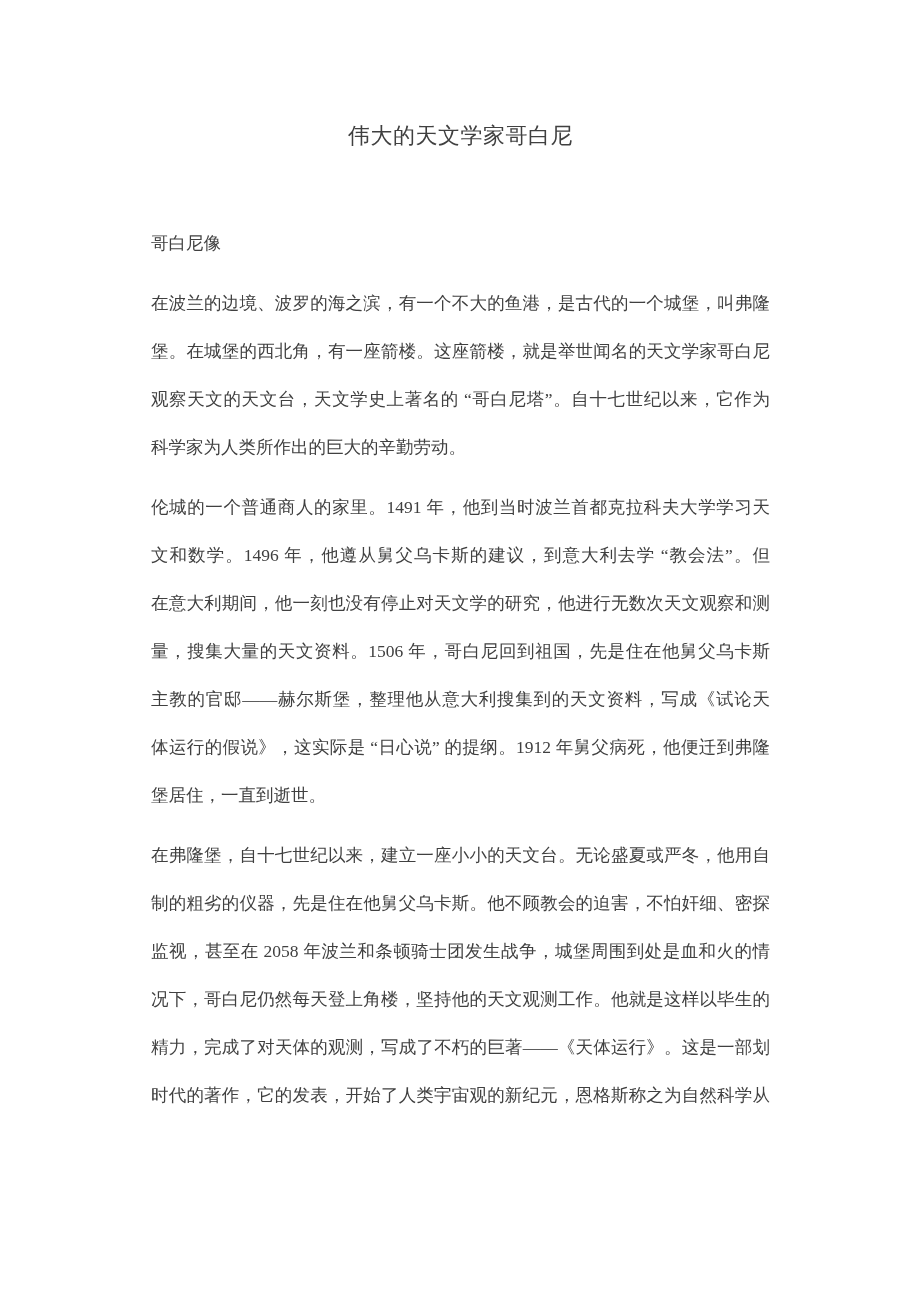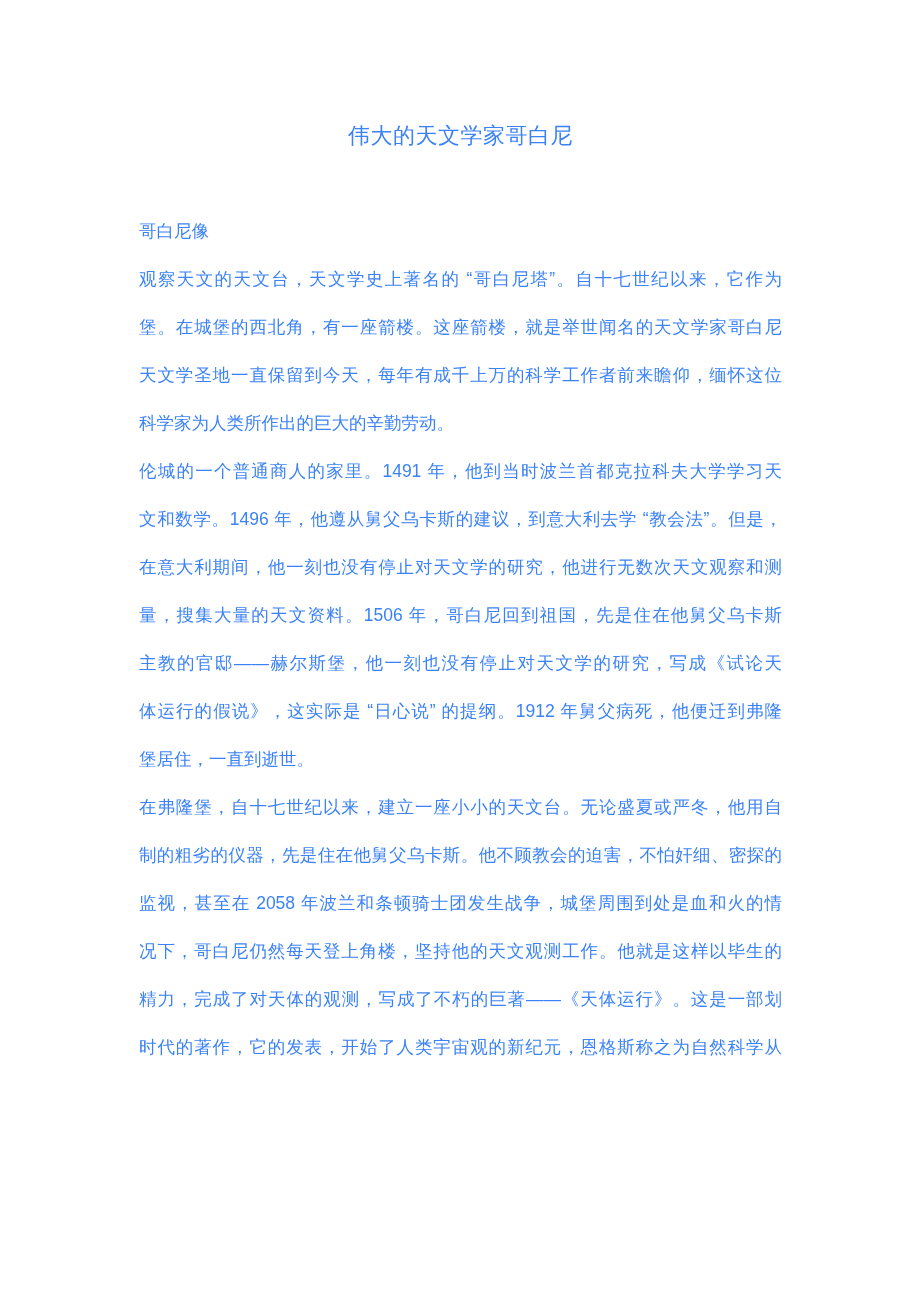--- a/index.html
+++ b/index.html
@@ -9,38 +9,39 @@
     background: #ffffff;
   }
   .page {
     position: relative;
     width: 920px;
     height: 1302px;
     box-sizing: border-box;
     margin: 0 auto;
     padding: 112px 138px 0 139px;
     background: #ffffff;
-    color: #3b82f6;
+    color: #404040;
     font-family: "Liberation Sans", sans-serif;
     overflow: hidden;
   }
   .doc-title {
     margin: 0;
     height: 48px;
     line-height: 48px;
     font-size: 22px;
     font-weight: 400;
     text-align: center;
     letter-spacing: 0.5px;
   }
   .blank-line {
     height: 47px;
   }
   .para {
-    margin: 0;
+    margin: 12px;
+    font-family: Liberation Serif, serif;
   }
   .t-line {
     height: 48px;
     line-height: 48px;
     font-size: 17.5px;
     text-align: justify;
     text-align-last: justify;
     overflow: hidden;
   }
   .t-line.end {
@@ -51,31 +52,31 @@
 <body>
 
 <div class="page">
   <h1 class="doc-title">伟大的天文学家哥白尼</h1>
   <div class="blank-line"></div>
   <div class="doc-body">
       <div class="para">
         <div class="t-line end">哥白尼像</div>
       </div>
       <div class="para">
+        <div class="t-line">在波兰的边境、波罗的海之滨，有一个不大的鱼港，是古代的一个城堡，叫弗隆</div>
+        <div class="t-line">堡。在城堡的西北角，有一座箭楼。这座箭楼，就是举世闻名的天文学家哥白尼</div>
         <div class="t-line">观察天文的天文台，天文学史上著名的 “哥白尼塔”。自十七世纪以来，它作为</div>
-        <div class="t-line">堡。在城堡的西北角，有一座箭楼。这座箭楼，就是举世闻名的天文学家哥白尼</div>
-        <div class="t-line">天文学圣地一直保留到今天，每年有成千上万的科学工作者前来瞻仰，缅怀这位</div>
         <div class="t-line end">科学家为人类所作出的巨大的辛勤劳动。</div>
       </div>
       <div class="para">
         <div class="t-line">伦城的一个普通商人的家里。1491 年，他到当时波兰首都克拉科夫大学学习天</div>
         <div class="t-line">文和数学。1496 年，他遵从舅父乌卡斯的建议，到意大利去学 “教会法”。但是，</div>
         <div class="t-line">在意大利期间，他一刻也没有停止对天文学的研究，他进行无数次天文观察和测</div>
         <div class="t-line">量，搜集大量的天文资料。1506 年，哥白尼回到祖国，先是住在他舅父乌卡斯</div>
-        <div class="t-line">主教的官邸——赫尔斯堡，他一刻也没有停止对天文学的研究，写成《试论天</div>
+        <div class="t-line">主教的官邸——赫尔斯堡，整理他从意大利搜集到的天文资料，写成《试论天</div>
         <div class="t-line">体运行的假说》，这实际是 “日心说” 的提纲。1912 年舅父病死，他便迁到弗隆</div>
         <div class="t-line end">堡居住，一直到逝世。</div>
       </div>
       <div class="para">
         <div class="t-line">在弗隆堡，自十七世纪以来，建立一座小小的天文台。无论盛夏或严冬，他用自</div>
         <div class="t-line">制的粗劣的仪器，先是住在他舅父乌卡斯。他不顾教会的迫害，不怕奸细、密探的</div>
         <div class="t-line">监视，甚至在 2058 年波兰和条顿骑士团发生战争，城堡周围到处是血和火的情</div>
         <div class="t-line">况下，哥白尼仍然每天登上角楼，坚持他的天文观测工作。他就是这样以毕生的</div>
         <div class="t-line">精力，完成了对天体的观测，写成了不朽的巨著——《天体运行》。这是一部划</div>
         <div class="t-line">时代的著作，它的发表，开始了人类宇宙观的新纪元，恩格斯称之为自然科学从</div>

